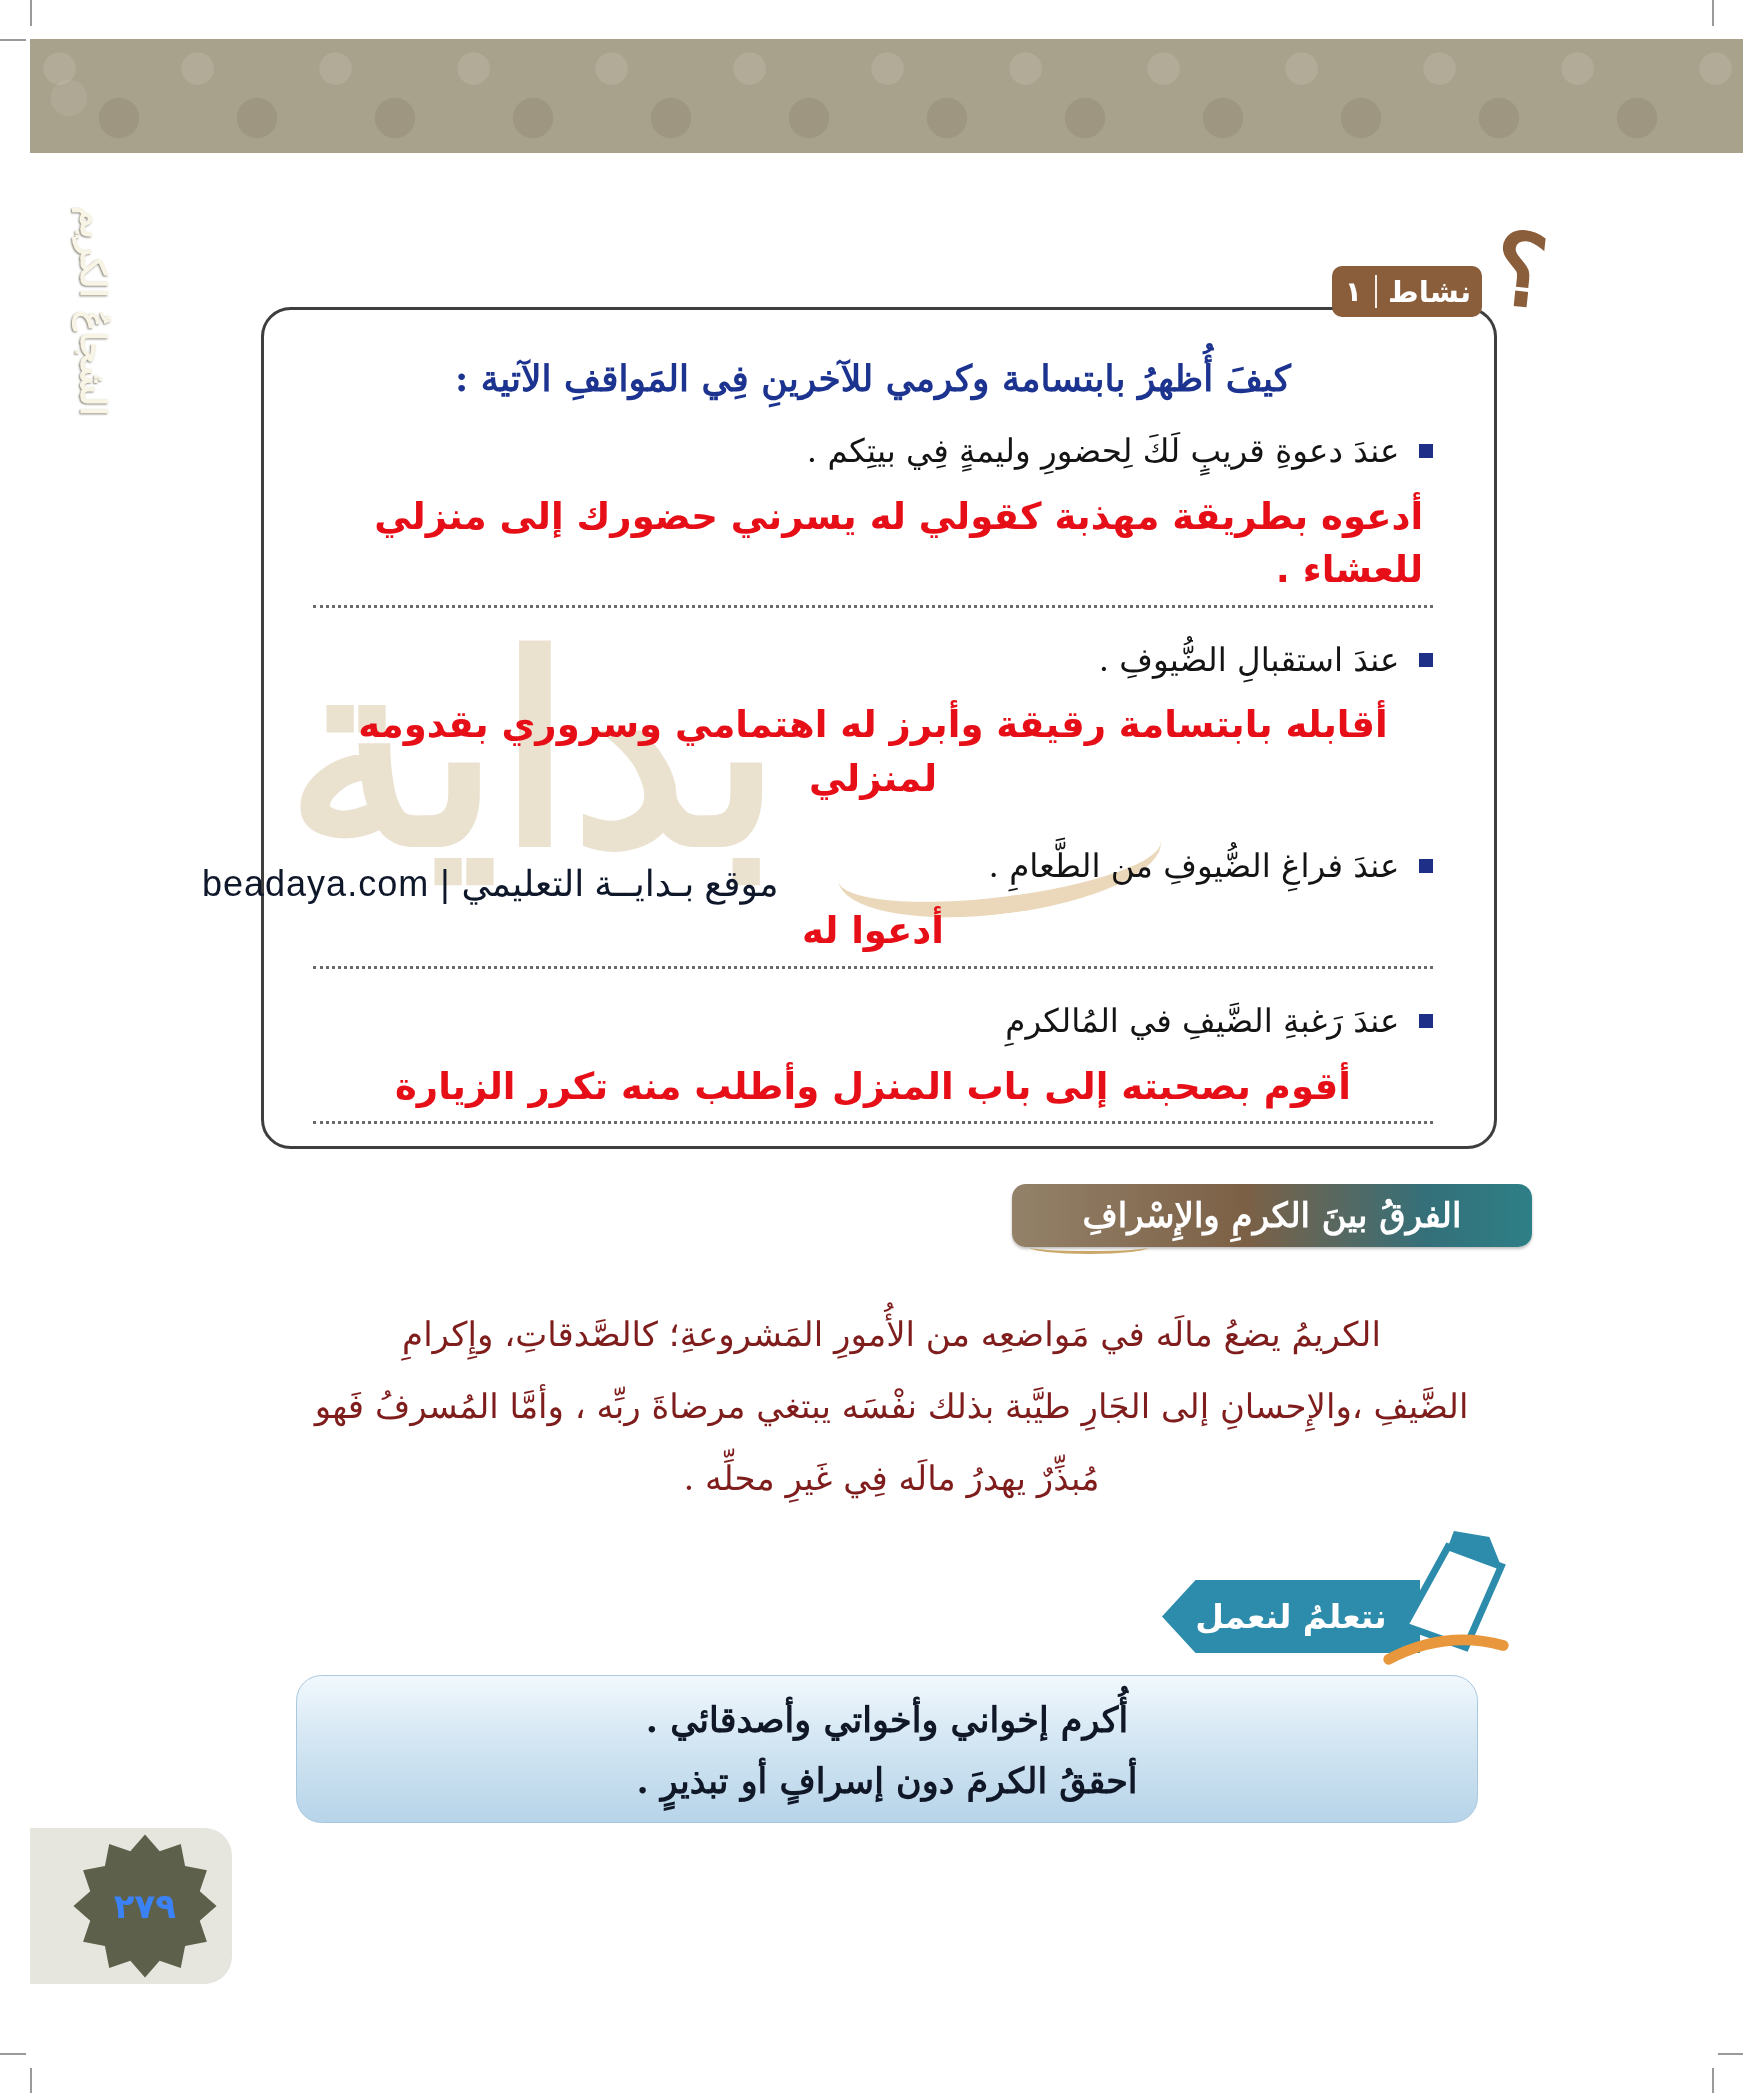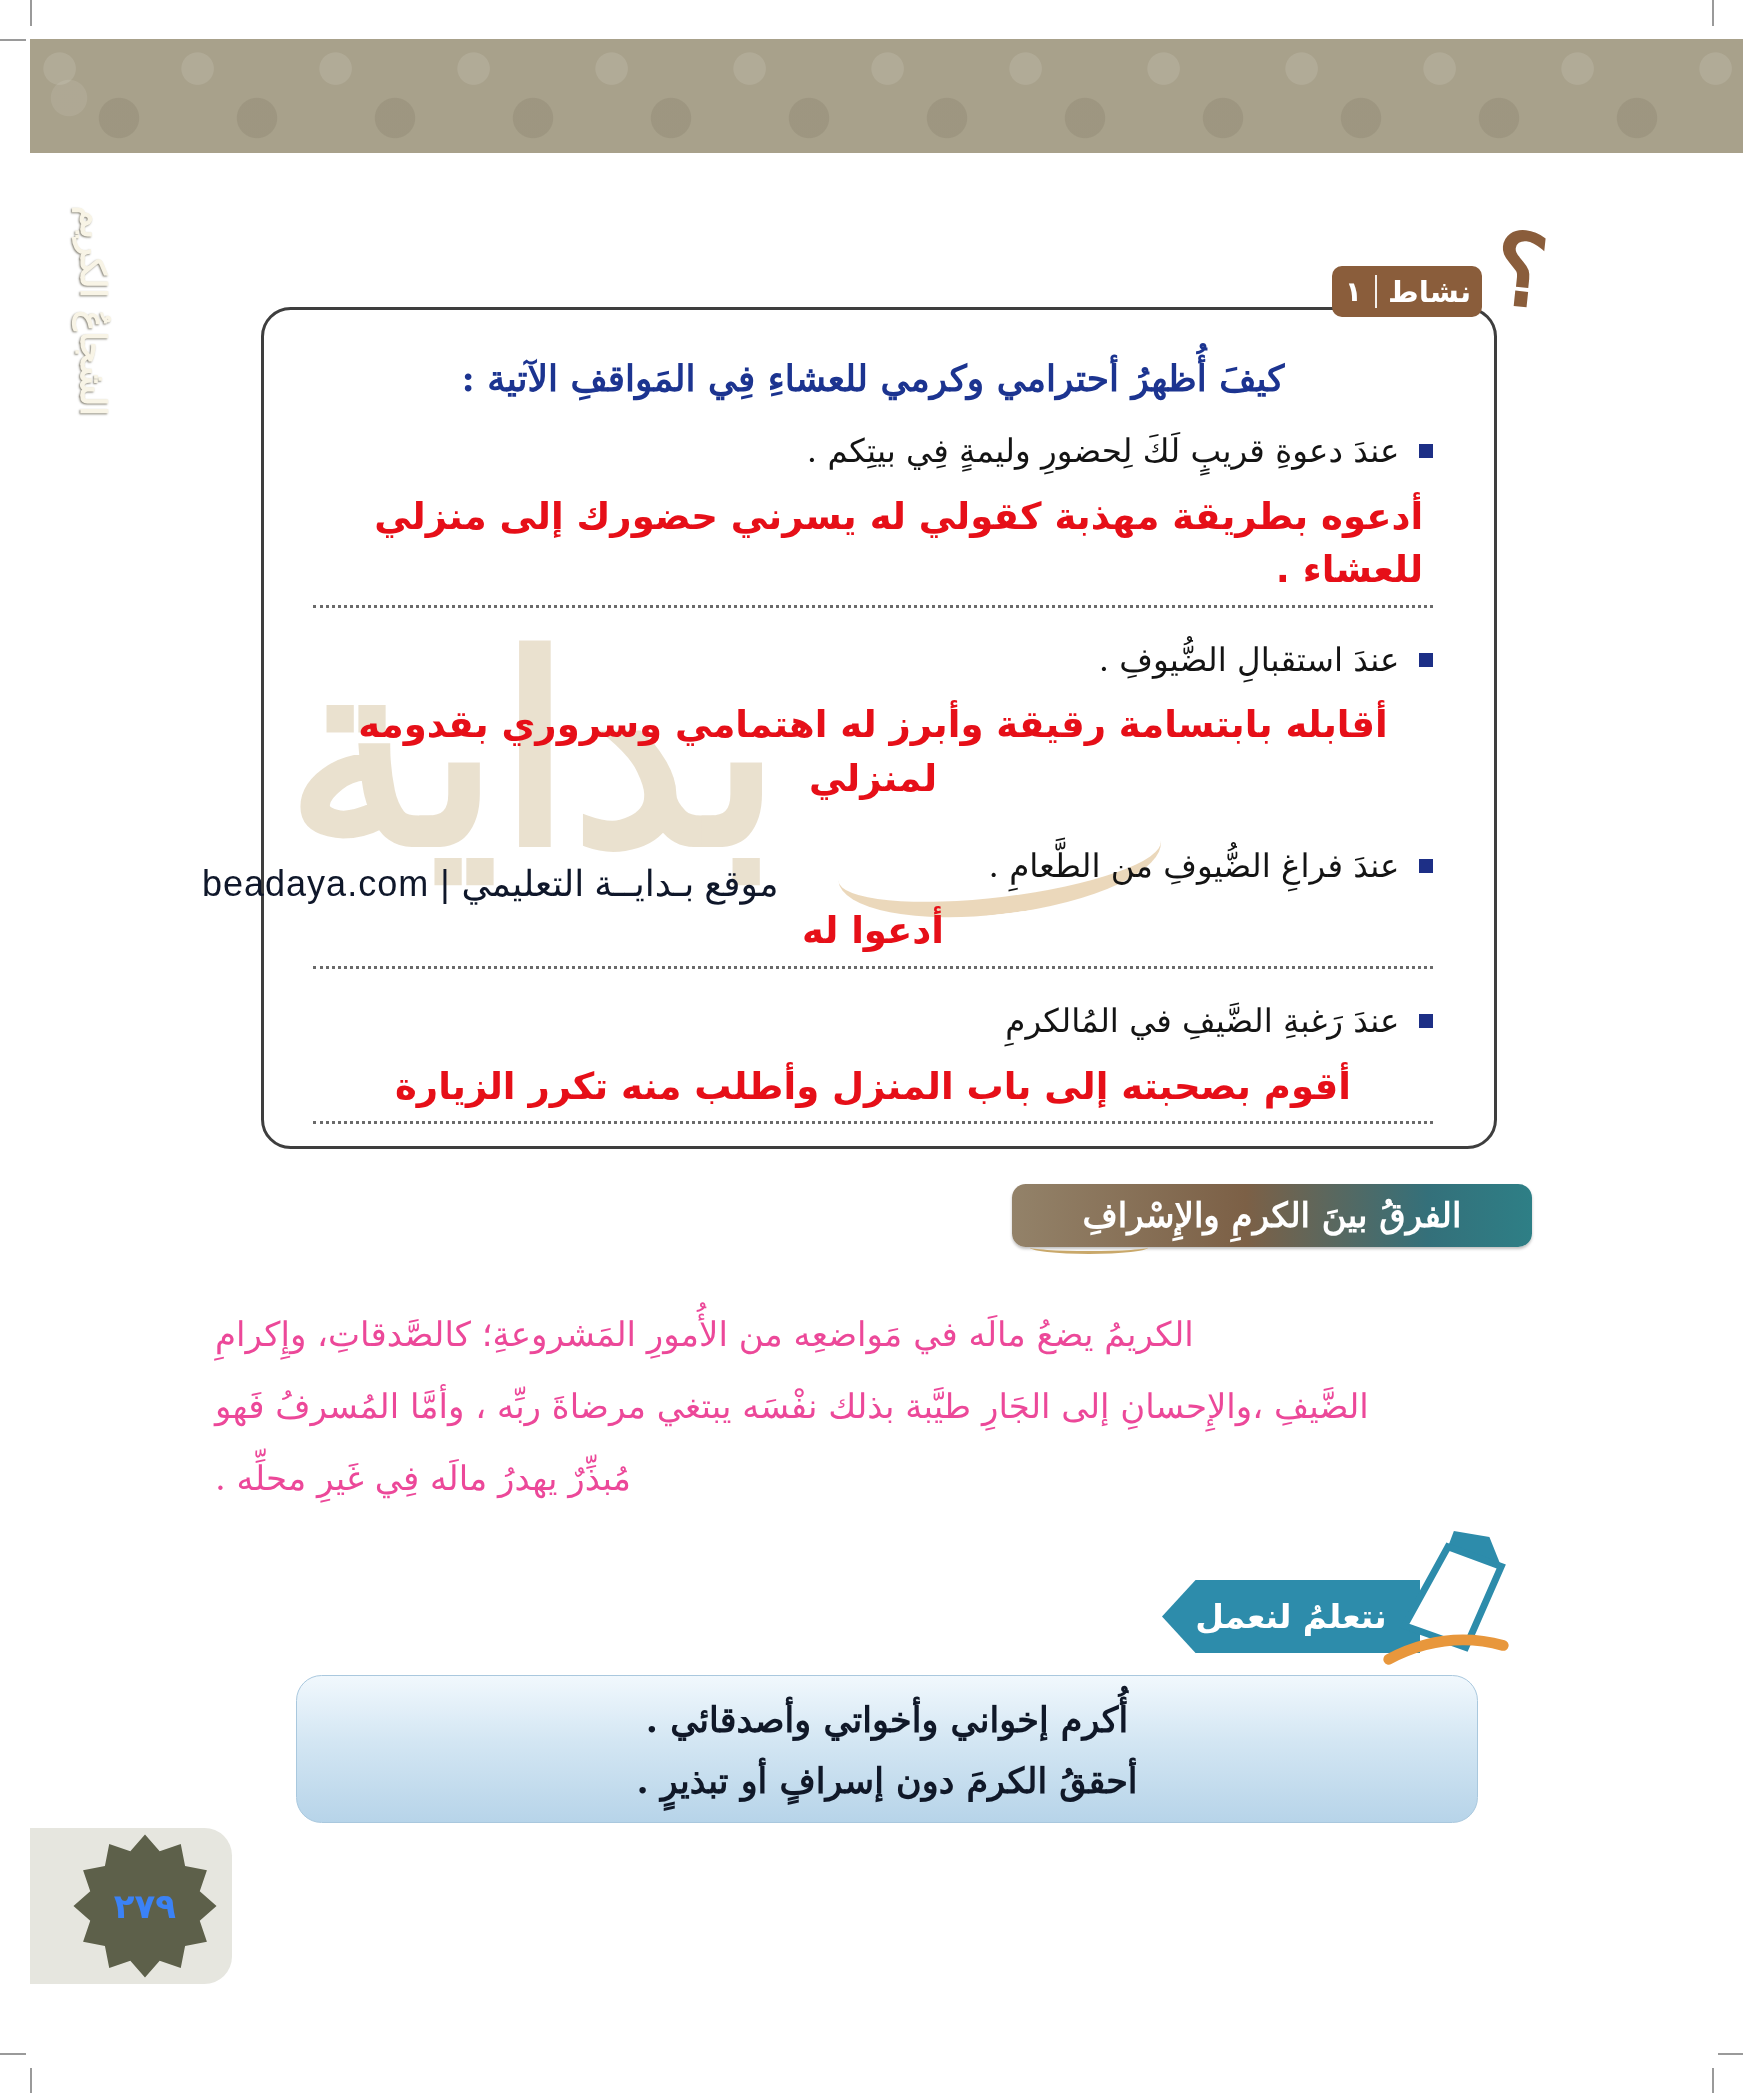--- a/index.html
+++ b/index.html
@@ -58,22 +58,22 @@
   .answer.nodots{border-bottom:none;}
 
   
   .section-banner{position:absolute;right:212px;top:1184px;width:520px;height:63px;
     background:linear-gradient(to right,#938269 0%,#7c6046 45%,#34707a 80%,#2e7f86 100%);
     border-radius:13.8px;color:#fff;font-weight:bold;font-size:34px;line-height:63px;
     text-align:center;direction:rtl;z-index:2;box-shadow:0 2px 3px rgba(0,0,0,.25);}
   .section-banner .gold{position:absolute;left:17.7px;bottom:-6.9px;width:118px;height:9.9px;
     border-bottom:3.9px solid #c9a86a;border-radius:50%;}
 
-  .body-text{position:absolute;left:215px;right:207px;top:1298px;direction:rtl;
-    font-size:34px;line-height:72px;color:#ec4899;text-align:left;z-index:2;}
+  .body-text{position:absolute;left:246px;right:207px;top:1298px;direction:rtl;
+    font-size:34px;line-height:72px;color:#7f1d1d;text-align:center;z-index:2;}
 
   
   .learn-tag{position:absolute;left:1162px;top:1580px;width:258px;height:73px;background:#2d8cab;
     clip-path:polygon(0 50%, 13% 0, 100% 0, 100% 100%, 13% 100%);
     color:#ffffff;font-weight:bold;font-size:33px;font-family:"DejaVu Sans", sans-serif;
     display:flex;align-items:center;justify-content:center;direction:rtl;z-index:3;}
   .learn-icon{position:absolute;left:1371px;top:1529px;z-index:4;}
 
   
   .blue-box{position:absolute;left:296px;top:1675px;width:1182px;height:148px;border-radius:25.6px;
@@ -114,21 +114,21 @@
   <div class="wm-caption">beadaya.com | موقع بـدايــة التعليمي</div>
 
   <div class="activity-tab">
     <span class="lbl">نشاط</span>
     <span class="sep"></span>
     <span class="num">١</span>
   </div>
   <div class="activity-qmark">؟</div>
 
   <div class="activity-box">
-    <div class="activity-heading">كيفَ أُظهرُ أحترامي وكرمي للعشاءِ فِي المَواقفِ الآتية :</div>
+    <div class="activity-heading">كيفَ أُظهرُ بابتسامة وكرمي للآخرينِ فِي المَواقفِ الآتية :</div>
 
     <div class="prompt-row">
       <span class="bullet"></span>
       <span>عندَ دعوةِ قريبٍ لَكَ لِحضورِ وليمةٍ فِي بيتِكم .</span>
     </div>
     <div class="answer right">أدعوه بطريقة مهذبة كقولي له يسرني حضورك إلى منزلي للعشاء .</div>
 
     <div class="prompt-row">
       <span class="bullet"></span>
       <span>عندَ استقبالِ الضُّيوفِ .</span>

